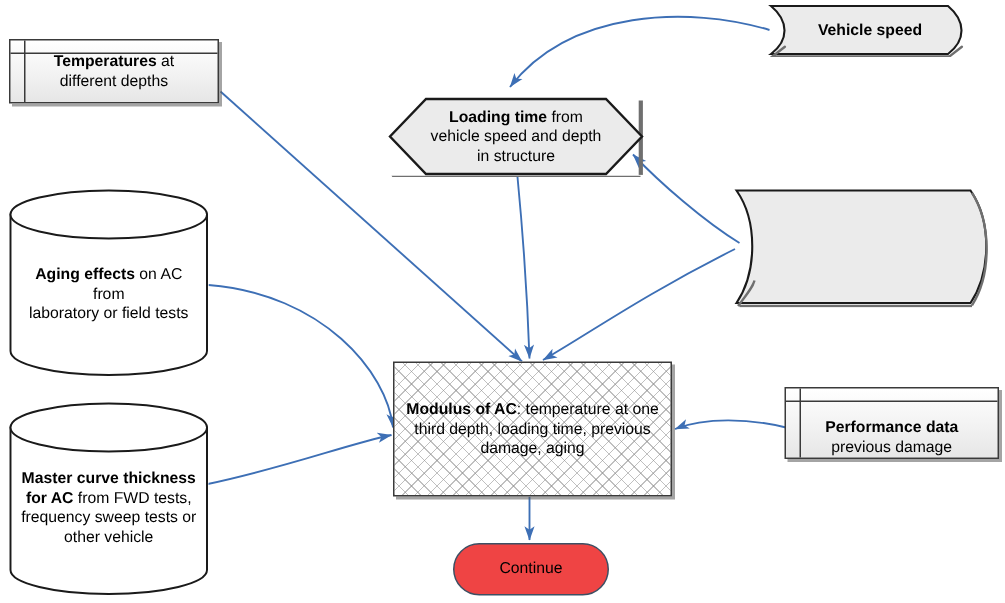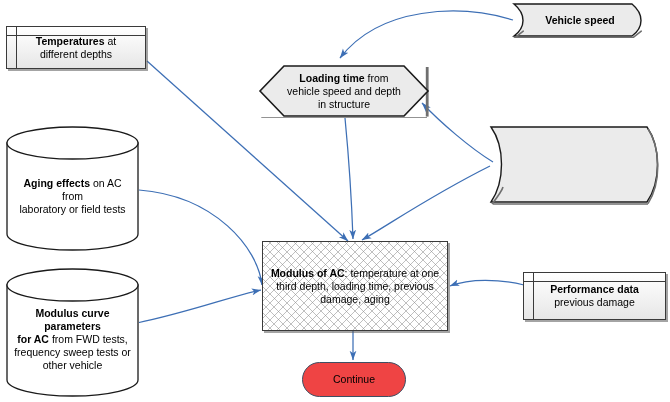--- a/index.html
+++ b/index.html
@@ -161,21 +161,21 @@
       <span>laboratory or field tests</span>
     </span>
   </div>
 
   <div class="node cyl" style="left:6px; top:268px; width:133px; height:130px;">
     <svg class="shape" viewBox="0 0 133 130" preserveAspectRatio="none">
       <path d="M1,17 L1,112 A65.5,16 0 0 0 132,112 L132,17 Z" fill="#ffffff" stroke="#1a1a1a" stroke-width="1.3"></path>
       <ellipse cx="66.5" cy="17" rx="65.5" ry="16" fill="#ffffff" stroke="#1a1a1a" stroke-width="1.3"></ellipse>
     </svg>
     <span class="txt" style="margin-top:12px;">
-      <b>Modulus curve parameters</b><br>
+      <b>Master curve thickness</b><br>
       <b>for AC</b><span> from FWD tests,</span><br>
       <span>frequency sweep tests or</span><br>
       <span>other vehicle</span>
     </span>
   </div>
 
   <div class="node hexwrap" style="left:258px; top:64px; width:172px; height:54px;text-align:center;">
     <svg class="shape" viewBox="0 0 172 54" preserveAspectRatio="none">
       <path d="M3,53.2 L169,53.2 L169,56 L5,56 Z" fill="#6f6f6f"></path>
       <path d="M170.6,52.6 L167.8,52.6 L167.8,3 L170.6,3 Z" fill="#6f6f6f"></path>
@@ -200,21 +200,21 @@
   </div>
 
   <div class="node tape" style="left:489px; top:125px; width:177px; height:80px;">
     <svg class="shape" viewBox="0 0 177 80" preserveAspectRatio="none">
       <path d="M2,2 C16,22 16,56 2,77 L158,77 C172,56 172,22 158,2 Z" fill="#ebebeb" stroke="#1a1a1a" stroke-width="1.4"></path>
       <path d="M3,79 C10,70 13,66 14,62 M159,79 L4,79" fill="none" stroke="#6f6f6f" stroke-width="1.6"></path>
       <path d="M159,78.6 C172,58 172,24 159,3.6" fill="none" stroke="#6f6f6f" stroke-width="1.6"></path>
     </svg>
   </div>
 
-  <div class="node store" style="left:523px; top:272px; width:143px; height:48px;">
+  <div class="node store" style="left:523px; top:258px; width:143px; height:48px;align-items:flex-end;">
     <span class="lineH"></span>
     <span class="lineV"></span>
     <span class="txt">
       <b>Performance data</b><br>
       <span>previous damage</span>
     </span>
   </div>
 
   <div class="node proc" style="left:262px; top:241px; width:186px; height:90px;">
     <span class="txt">

